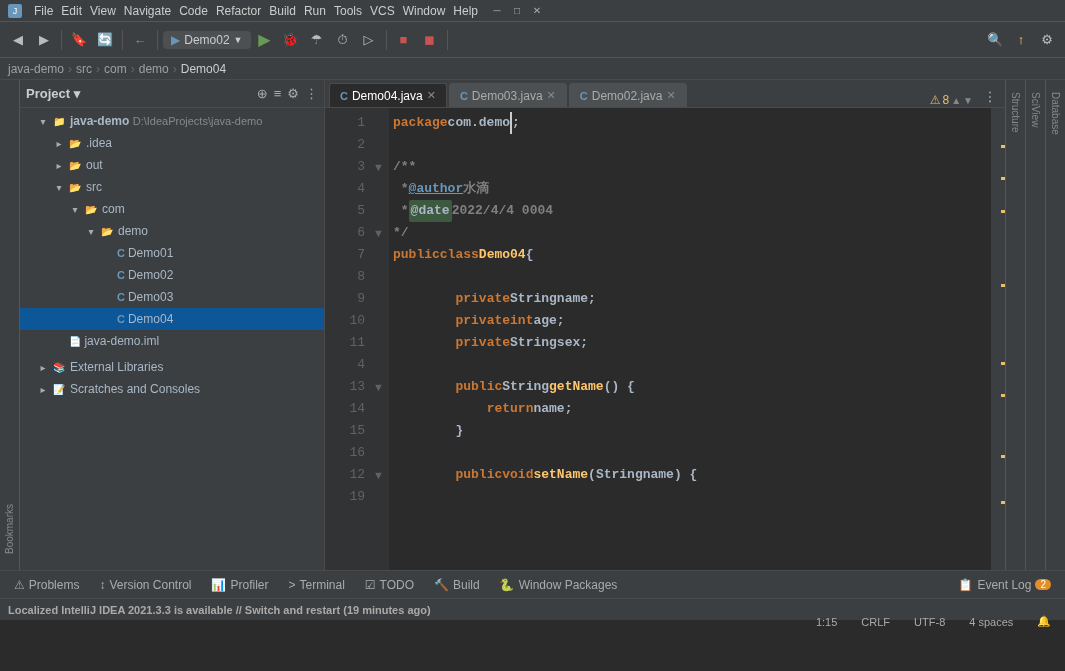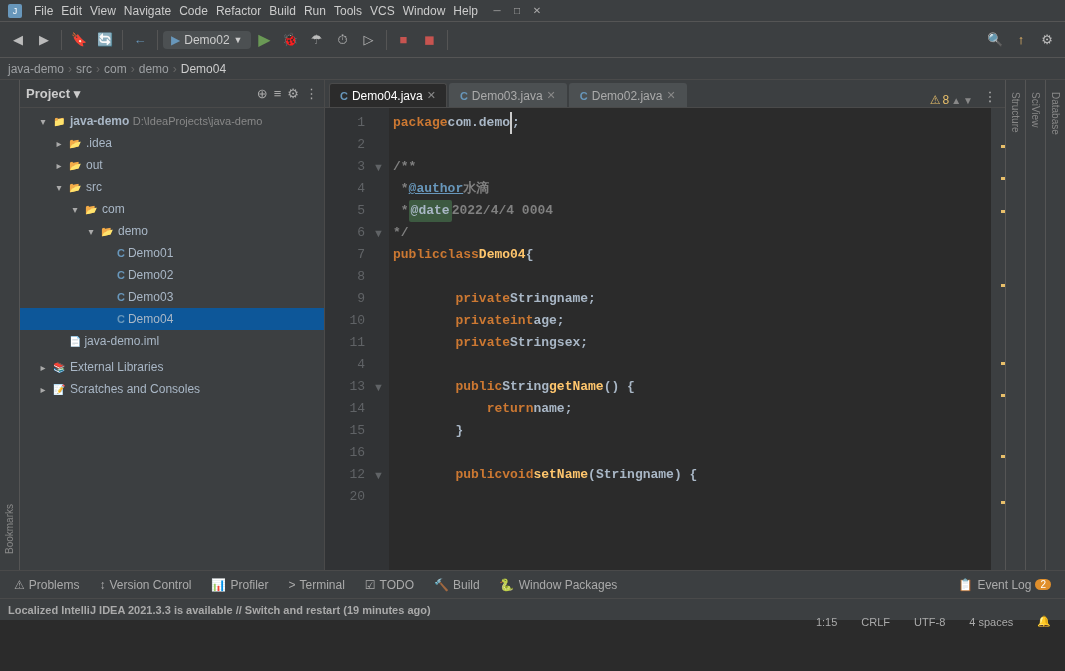--- a/index.html
+++ b/index.html
@@ -540,21 +540,21 @@
         <div>8</div>
         <div>9</div>
         <div>10</div>
         <div>11</div>
         <div>4</div>
         <div>13</div>
         <div>14</div>
         <div>15</div>
         <div>16</div>
         <div>12</div>
-        <div>20</div>
+        <div>19</div>
       </div>
 
       <div id="gutter" style="width:16px;background:#313335;padding:4px 0;font-size:11px;color:#606366;line-height:22px;">
         <div style="height:22px;"></div>
         <div style="height:22px;"></div>
         <div style="height:22px;">▼</div>
         <div style="height:22px;"></div>
         <div style="height:22px;"></div>
         <div style="height:22px;">▼</div>
         <div style="height:22px;"></div>

